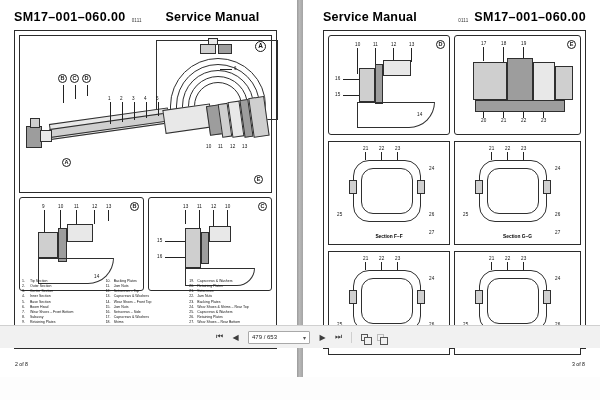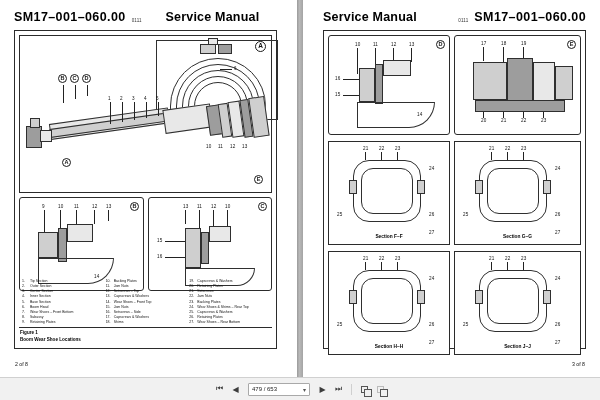--- a/index.html
+++ b/index.html
@@ -2,21 +2,21 @@
 <html><head>
 <meta charset="utf-8">
 <style>
   * { box-sizing: border-box; margin: 0; padding: 0; }
   html, body {
     width: 600px; height: 400px;
     background: #fdfdfd;
     font-family: "Liberation Sans", sans-serif;
     overflow: hidden;
   }
-  #viewer { position: relative; width: 600px; height: 400px; background: #7f1d1d; }
+  #viewer { position: relative; width: 600px; height: 348px; background: #7f1d1d; }
 
   
   .spread { position: absolute; top: 0; left: 0; width: 600px; height: 377px; display: flex; }
   .page { position: relative; background: #ffffff; height: 377px; overflow: hidden; }
   .page-left  { width: 291px; }
   .gutter { width: 18px; background: #ffffff; position: relative; }
   .gutter::before {
     content: ""; position: absolute; left: 6px; top: 0; width: 6px; height: 100%;
     background: linear-gradient(to right,#9a9a9a,#b9b9b9 40%,#a4a4a4);
   }

